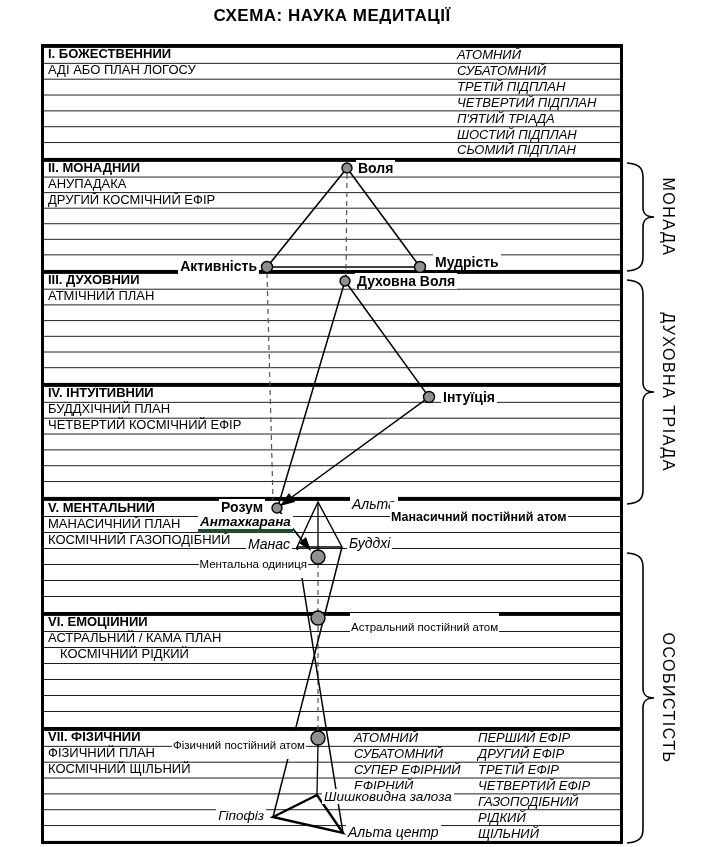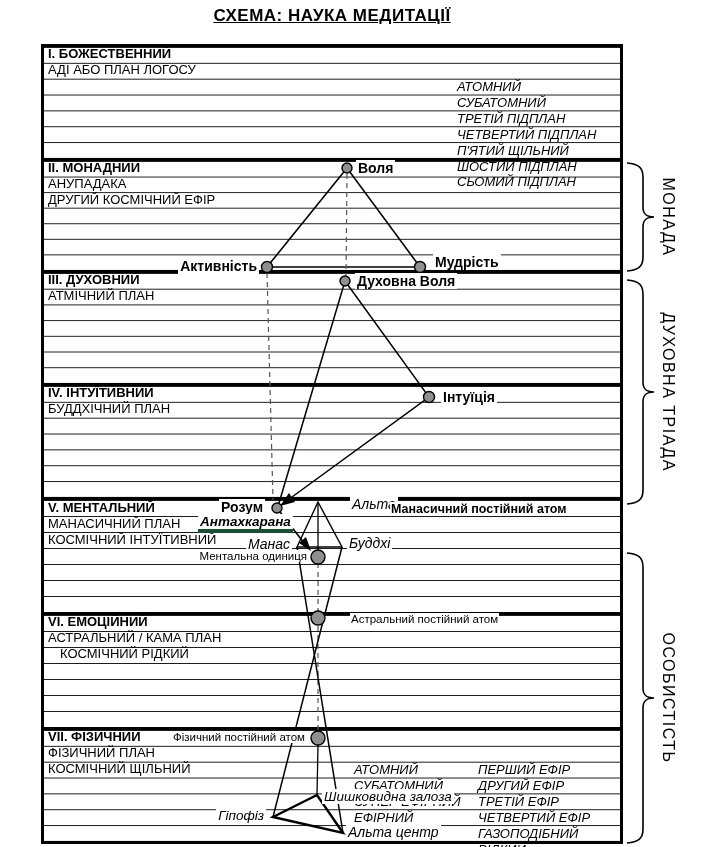--- a/index.html
+++ b/index.html
@@ -1,30 +1,30 @@
 <!DOCTYPE html>
 <html><head>
 <meta charset="utf-8">
 <style>
   html,body{margin:0;padding:0;background:#fff;}
   body{font-family:"Liberation Sans",sans-serif;color:#000;}
   #stage{position:relative;width:702px;height:847px;background:#fff;overflow:hidden;}
   #title{position:absolute;top:6px;left:42px;width:580px;text-align:center;
-         font-weight:bold;font-size:17px;letter-spacing:.5px;text-decoration:underline;}
+         font-weight:bold;font-size:17px;letter-spacing:.5px;}
   .band{position:absolute;left:42px;width:579px;border-top:3px solid #000;
         background-image:linear-gradient(to bottom,#1c1c1c 0,#1c1c1c 1px,transparent 1px);
         background-size:100% var(--p);}
   .vline{position:absolute;top:44px;width:2.5px;height:800px;background:#000;}
   #frame-bottom{position:absolute;left:41px;top:841px;width:582px;height:3px;background:#000;}
   .hdr{position:absolute;font-weight:bold;font-size:13px;white-space:nowrap;}
   .sub{position:absolute;font-size:13px;white-space:nowrap;}
-  .it {position:absolute;font-style:italic;font-size:13px;white-space:nowrap;margin-top:32px;}
+  .it {position:absolute;font-style:italic;font-size:13px;white-space:nowrap;}
   .bl {position:absolute;font-weight:bold;font-size:14px;white-space:nowrap;background:#fff;padding:0 2px;}
   .ital{position:absolute;font-style:italic;font-size:13.5px;white-space:nowrap;background:#fff;padding:0 2px;}
-  .sm {position:absolute;font-size:11.5px;white-space:nowrap;background:#fff;padding:0 1px;}
+  .sm {position:absolute;font-size:11.5px;white-space:nowrap;background:#fff;padding:8px 1px;}
   .ra {text-align:right;}
   #antahkarana-label{border-bottom:4px solid #14532d;font-style:italic;}
   .bracket-label{position:absolute;left:659px;writing-mode:vertical-rl;
         font-size:16px;letter-spacing:1.5px;white-space:nowrap;transform:translateY(-50%);}
   svg{position:absolute;left:0;top:0;pointer-events:none;}
 </style>
 </head>
 <body>
 
 <div id="stage">
@@ -41,37 +41,38 @@
   <div class="vline" style="left:41px"></div>
   <div class="vline" style="left:620px"></div>
   <div id="frame-bottom"></div>
 
   <span class="hdr" style="left:48px;top:46px">I. БОЖЕСТВЕННИЙ</span>
   <span class="sub" style="left:48px;top:62px">АДІ АБО ПЛАН ЛОГОСУ</span>
   <span class="it" style="left:457px;top:47px">АТОМНИЙ</span>
   <span class="it" style="left:457px;top:63px">СУБАТОМНИЙ</span>
   <span class="it" style="left:457px;top:79px">ТРЕТІЙ ПІДПЛАН</span>
   <span class="it" style="left:457px;top:95px">ЧЕТВЕРТИЙ ПІДПЛАН</span>
-  <span class="it" style="left:457px;top:111px">П'ЯТИЙ ЩІЛЬНИЙ</span>
+  <span class="it" style="left:457px;top:111px">П'ЯТИЙ ТРІАДА</span>
   <span class="it" style="left:457px;top:127px">ШОСТИЙ ПІДПЛАН</span>
   <span class="it" style="left:457px;top:142px">СЬОМИЙ ПІДПЛАН</span>
 
   <span class="hdr" style="left:48px;top:160px">II. МОНАДНИИ</span>
   <span class="sub" style="left:48px;top:176px">АНУПАДАКА</span>
   <span class="sub" style="left:48px;top:192px">ДРУГИЙ КОСМІЧНИЙ ЕФІР</span>
 
   <span class="hdr" style="left:48px;top:272px">III. ДУХОВНИЙ</span>
   <span class="sub" style="left:48px;top:288px">АТМІЧНИЙ ПЛАН</span>
 
   <span class="hdr" style="left:48px;top:385px">IV. ІНТУЇТИВНИЙ</span>
   <span class="sub" style="left:48px;top:401px">БУДДХІЧНИЙ ПЛАН</span>
+  <span class="sub" style="left:48px;top:417px">ЧЕТВЕРТИЙ КОСМІЧНИЙ ЕФІР</span>
 
   <span class="hdr" style="left:48px;top:500px">V. МЕНТАЛЬНИЙ</span>
   <span class="sub" style="left:48px;top:516px">МАНАСИЧНИЙ ПЛАН</span>
-  <span class="sub" style="left:48px;top:532px">КОСМІЧНИЙ ІНТУЇТИВНИЙ</span>
+  <span class="sub" style="left:48px;top:532px">КОСМІЧНИЙ ГАЗОПОДІБНИЙ</span>
 
   <span class="hdr" style="left:48px;top:614px">VI. ЕМОЦІЙНИЙ</span>
   <span class="sub" style="left:48px;top:630px">АСТРАЛЬНИЙ / КАМА ПЛАН</span>
   <span class="sub" style="left:60px;top:646px">КОСМІЧНИЙ РІДКИЙ</span>
 
   <span class="hdr" style="left:48px;top:729px">VII. ФІЗИЧНИЙ</span>
   <span class="sub" style="left:48px;top:745px">ФІЗИЧНИЙ ПЛАН</span>
   <span class="sub" style="left:48px;top:761px">КОСМІЧНИЙ ЩІЛЬНИЙ</span>
   <span class="it" style="left:354px;top:730px">АТОМНИЙ</span>
   <span class="it" style="left:354px;top:746px">СУБАТОМНИЙ</span>

